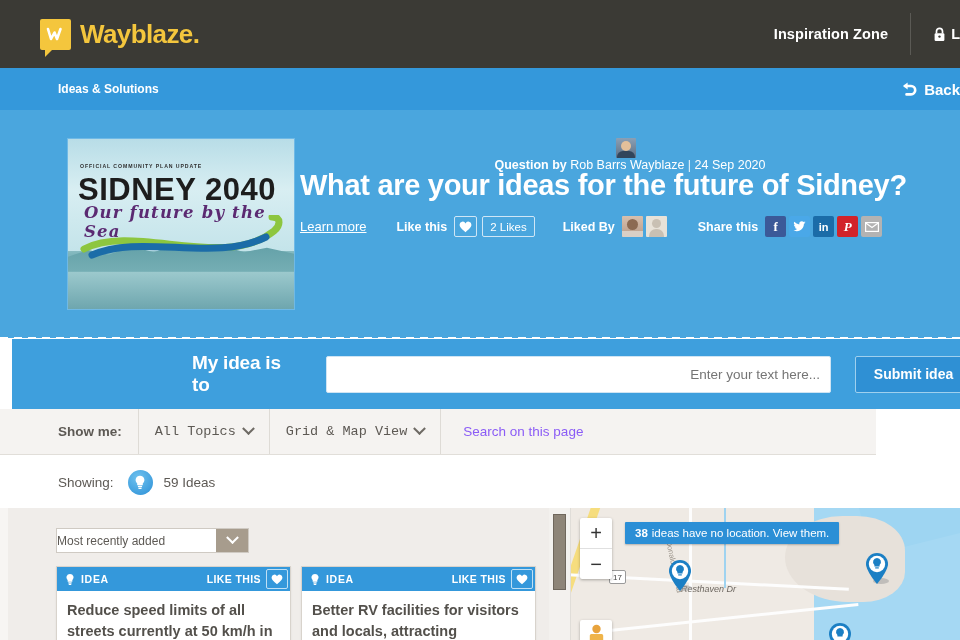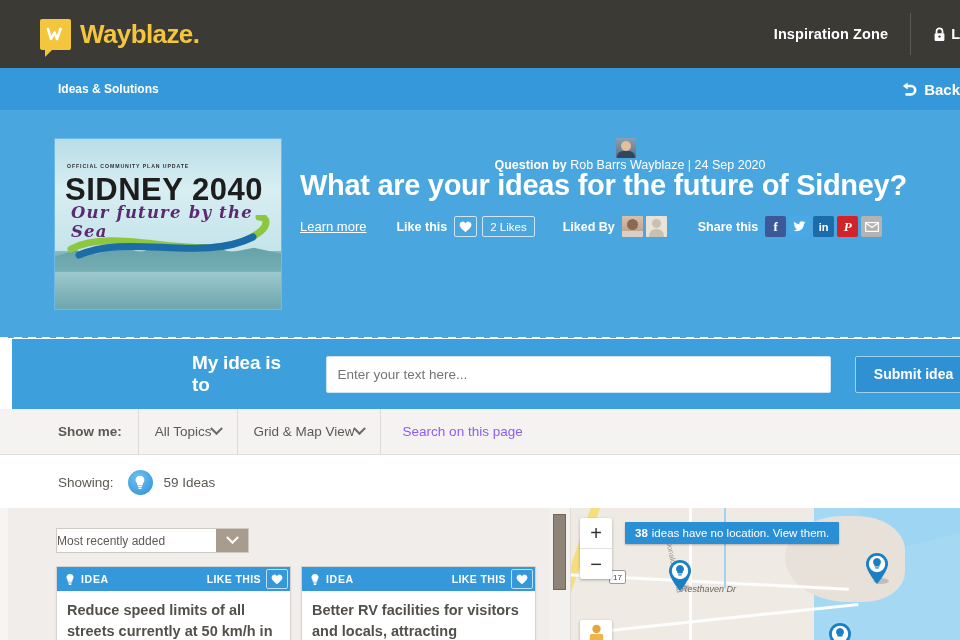--- a/index.html
+++ b/index.html
@@ -58,21 +58,21 @@
     color: #ffffff; font-size: 15px; font-weight: bold;
   }
   .back-icon { margin-right: 6px; display: inline-flex; }
 
   
   .hero {
     position: absolute; left: 0; top: 110px; width: 960px; height: 228px;
     background: #4aa6de;
   }
   .hero-img {
-    position: absolute; left: 54px; top: 28px; width: 228px; height: 172px;
+    position: absolute; left: 67px; top: 28px; width: 228px; height: 172px;
     border: 1px solid #6fb9e6;
     overflow: hidden;
     background: linear-gradient(#bfe0e8 0%, #cfe8ee 38%, #bcdde3 55%, #7eb5bb 68%, #8ec3c6 100%);
   }
   .hero-img .sky { position:absolute; left:0; top:0; right:0; height:66%;
     background: linear-gradient(#b8dde7 0%, #d8eef2 45%, #c4e4ea 100%); }
   .hero-img .hills { position:absolute; left:0; bottom:22%; width:100%; height:22%;
     background: linear-gradient(#5d9ba3, #75aeb4); clip-path: polygon(0 60%, 9% 42%, 18% 55%, 28% 32%, 38% 48%, 47% 28%, 58% 46%, 68% 30%, 78% 48%, 88% 36%, 100% 52%, 100% 100%, 0 100%); }
   .hero-img .water { position:absolute; left:0; bottom:0; width:100%; height:22%;
     background: linear-gradient(#9cc9cd, #6ea6ae); }
@@ -161,40 +161,41 @@
   }
   .my-idea {
     color: #ffffff; font-size: 19px; font-weight: bold; margin-left: 180px;
     letter-spacing: -0.2px;
   }
   .idea-input {
     margin-left: 23px; width: 505px; height: 37px; background: #fff;
     border: 1px solid #cfe4f3; border-radius: 2px;
     font-size: 13.5px; color: #999; padding: 0 10px;
     font-family: "Liberation Sans", sans-serif;
+    text-align: right;
   }
   .submit-btn {
     margin-left: 24px; width: 117px; height: 37px; background: #2f90d4;
     border: 1px solid #9fd0ee; border-radius: 2px; color: #fff;
     font-size: 14px; font-weight: bold; cursor: pointer;
     font-family: "Liberation Sans", sans-serif;
   }
 
   
   .filterbar {
-    position: absolute; left: 0; top: 409px; width: 960px; height: 46px;
+    position: absolute; left: 0; top: 409px; width: 876px; height: 46px;
     background: #f5f3f1; border-bottom: 1px solid #e1ded9;
     display: flex; align-items: stretch;
   }
   .fb-cell {
     display: flex; align-items: center; border-right: 1px solid #dedbd6;
     padding: 0 16px; color: #5d5954; font-size: 13.5px;
   }
   .fb-showme { margin-left: 42px; font-weight: bold; }
-  .fb-sel { gap: 0; }
+  .fb-sel { gap: 8px; font-family: Liberation Mono, monospace; }
   .chev {
     display: inline-block; width: 9px; height: 9px;
     border-right: 2px solid #6e6a64; border-bottom: 2px solid #6e6a64;
     transform: rotate(45deg) translate(-2px,-2px);
   }
   .fb-search { padding-left: 22px; color: #8b5cf6; border-right: none; }
 
   
   .showing-row {
     position: absolute; left: 0; top: 456px; width: 960px; height: 52px;

